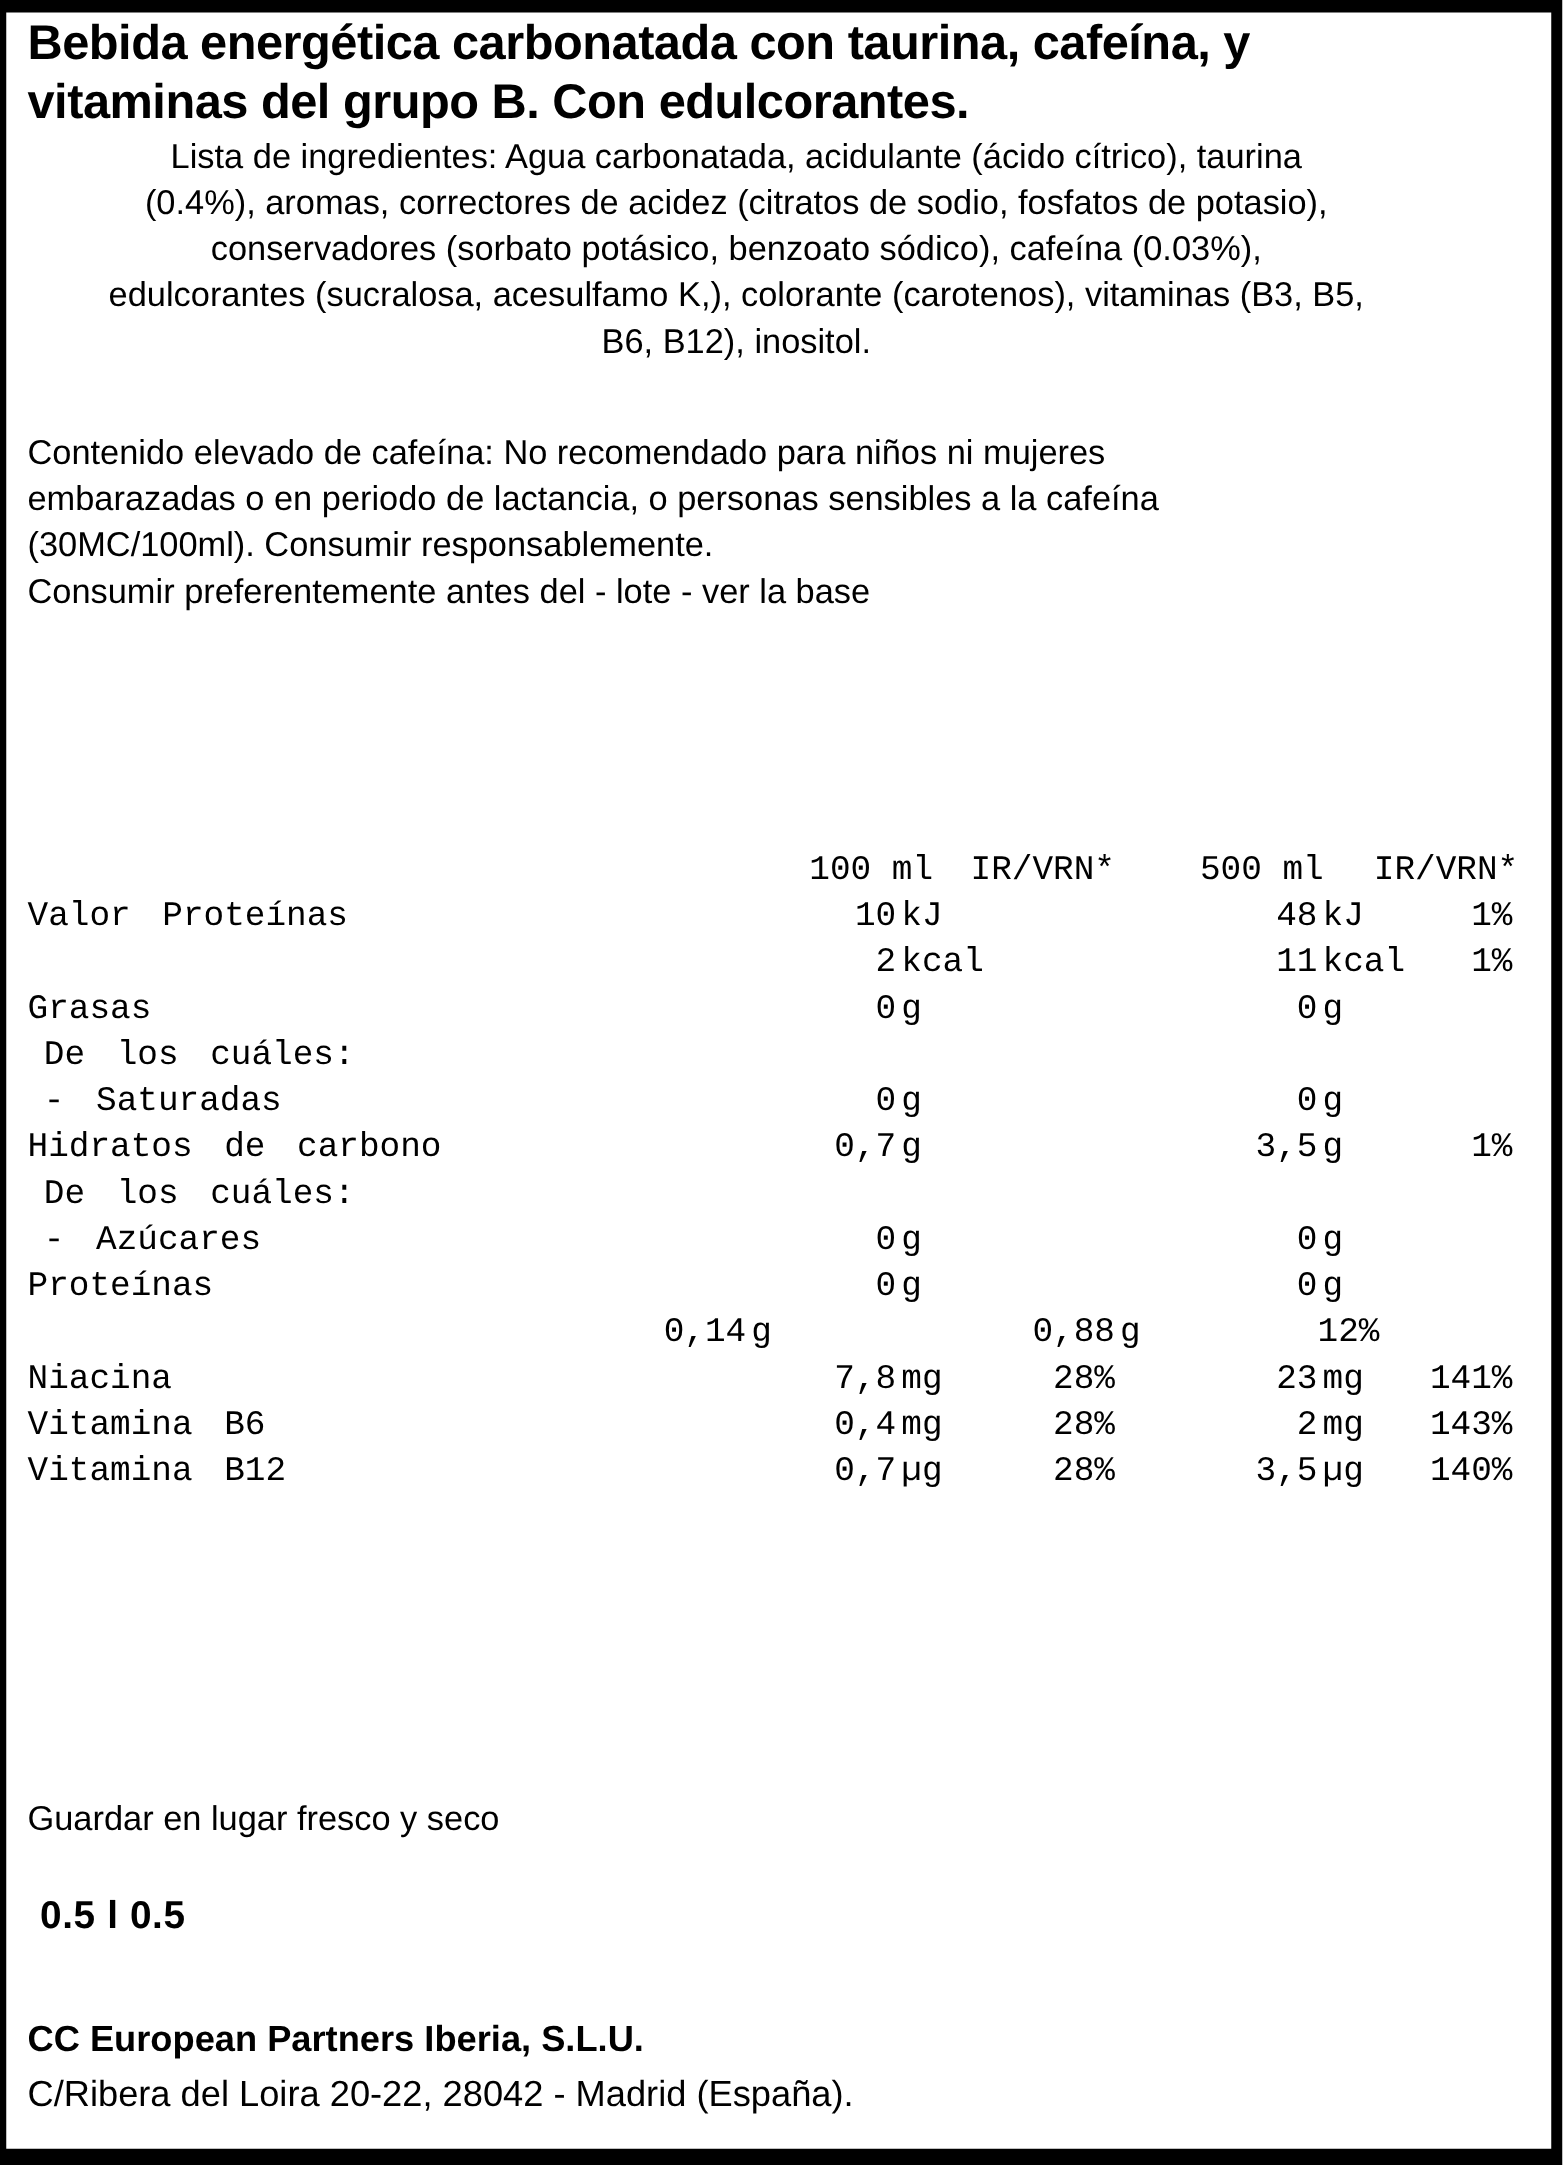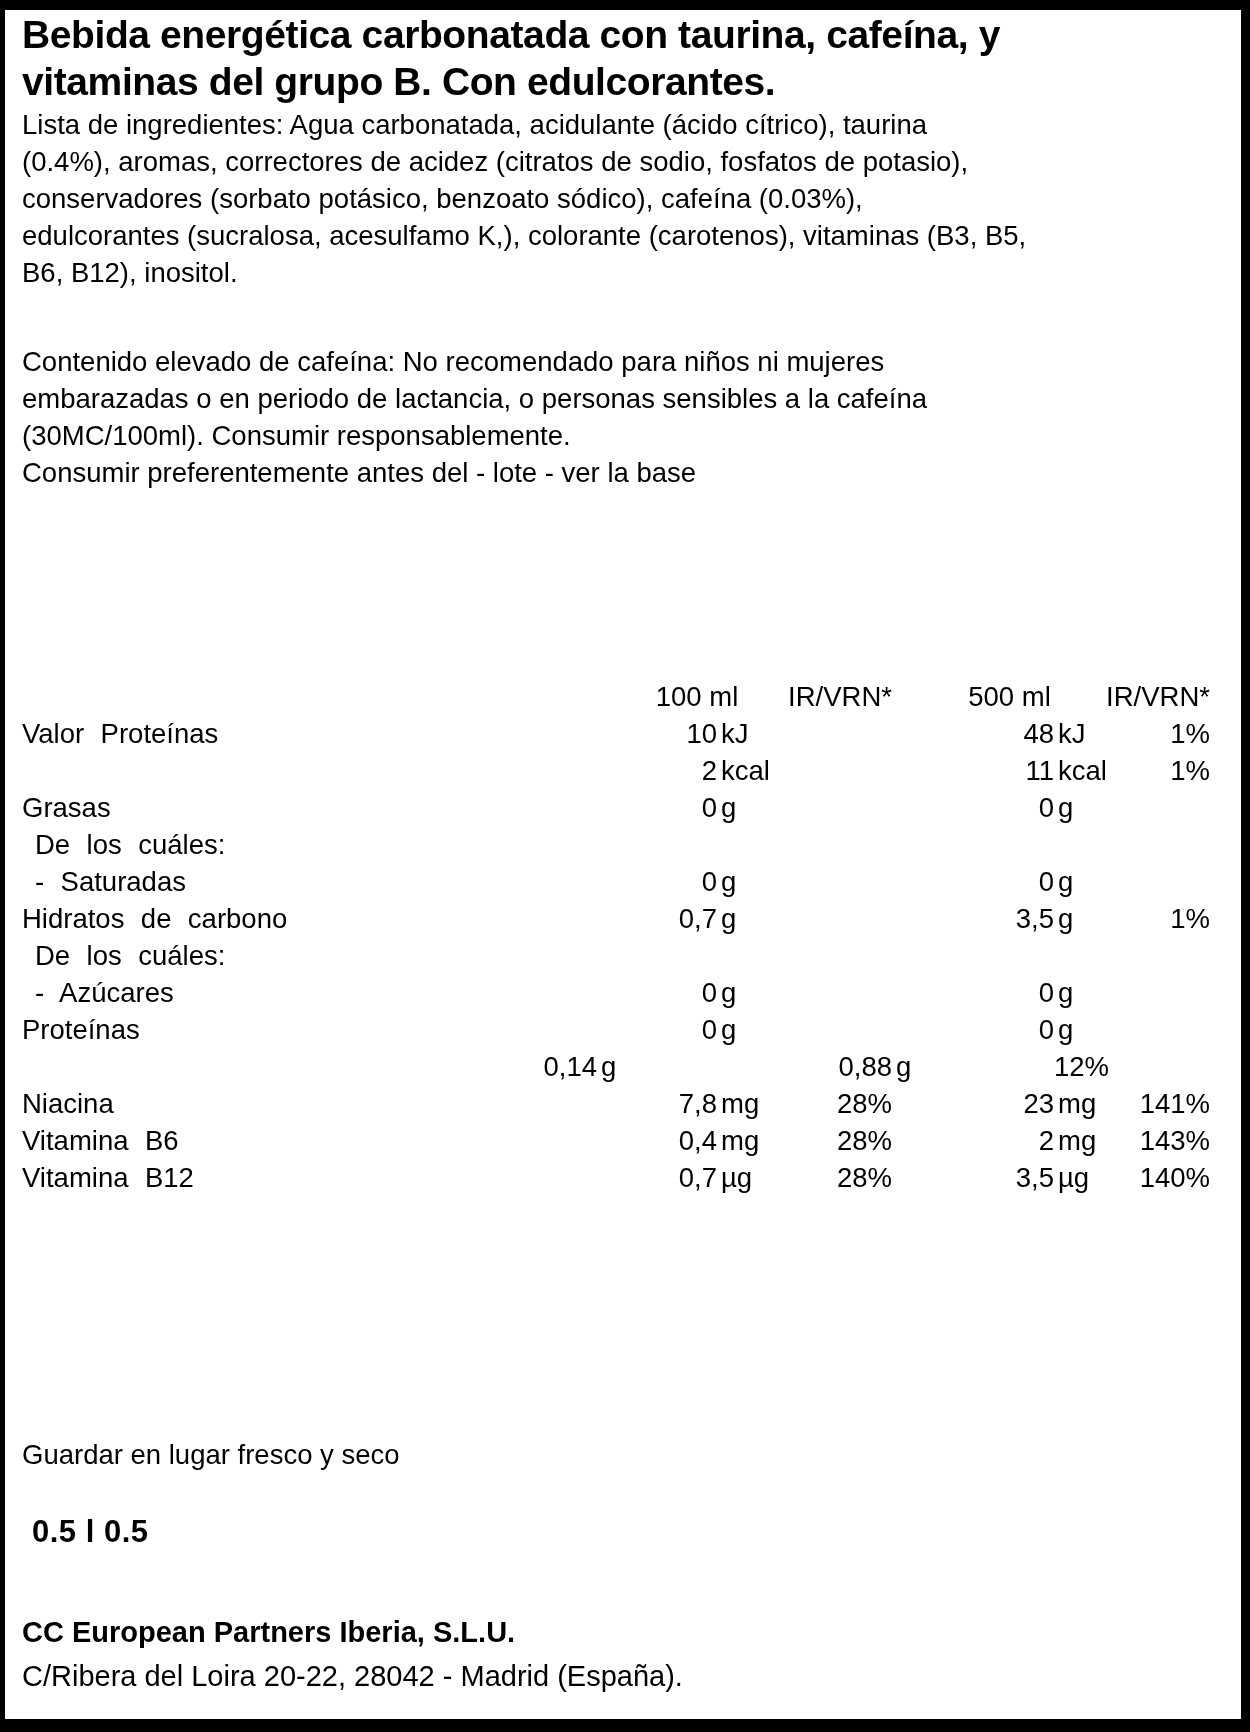--- a/index.html
+++ b/index.html
@@ -28,37 +28,38 @@
     font-weight: bold;
     line-height: 47px;
     letter-spacing: -0.4px;
     width: 1180px;
   }
   .body-text {
     font-size: 27.5px;
     line-height: 37px;
     width: 1160px;
   }
-  .ingredients { left: 17px; top: 96px; }
+  .ingredients { left: 4px; top: 96px; text-align: center; }
   .warning     { left: 17px; top: 333px; }
   .bestbefore  { left: 17px; top: 444px; }
 
   
   .ntable {
     position: absolute;
     left: 17px; top: 668px;
     width: 1188px;
     font-size: 27.5px;
   }
   .t-row {
     display: grid;
     grid-template-columns: 575px 120px 50px 125px 162px 45px 111px;
     height: 37px;
     line-height: 37px;
     align-items: baseline;
+    font-family: Liberation Mono, monospace;
   }
   .t-label { text-align: left; word-spacing: 0.32em; white-space: pre; }
   .t-label.indent { padding-left: 13px; }
   .t-num  { text-align: right; }
   .t-unit { text-align: left; padding-left: 4px; }
   .t-pct  { text-align: right; }
   .t-head { height: 37px; line-height: 37px; margin-bottom: 0px; }
   .h-vol1 { grid-column: 2 / span 2; text-align: center; padding-left: 30px; }
   .h-pct1 { grid-column: 4; text-align: right; }
   .h-vol2 { grid-column: 5 / span 2; text-align: center; padding-left: 28px; }

